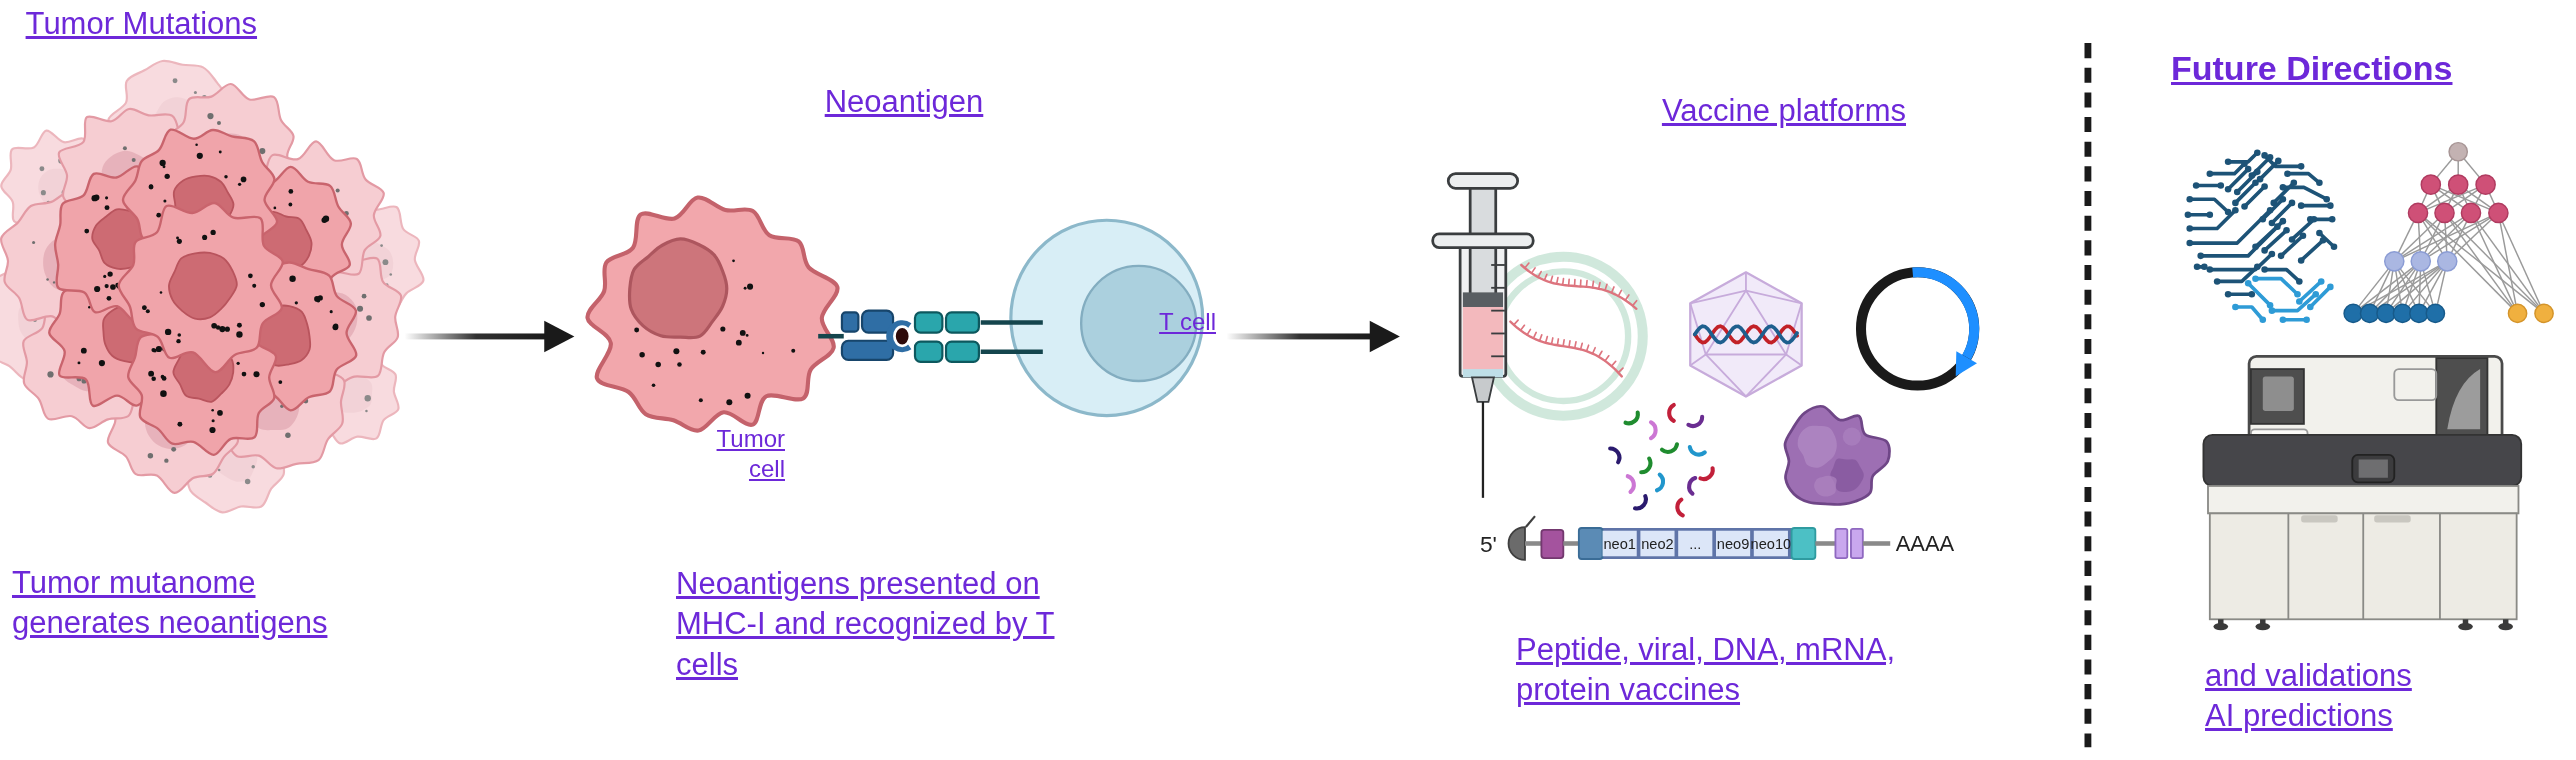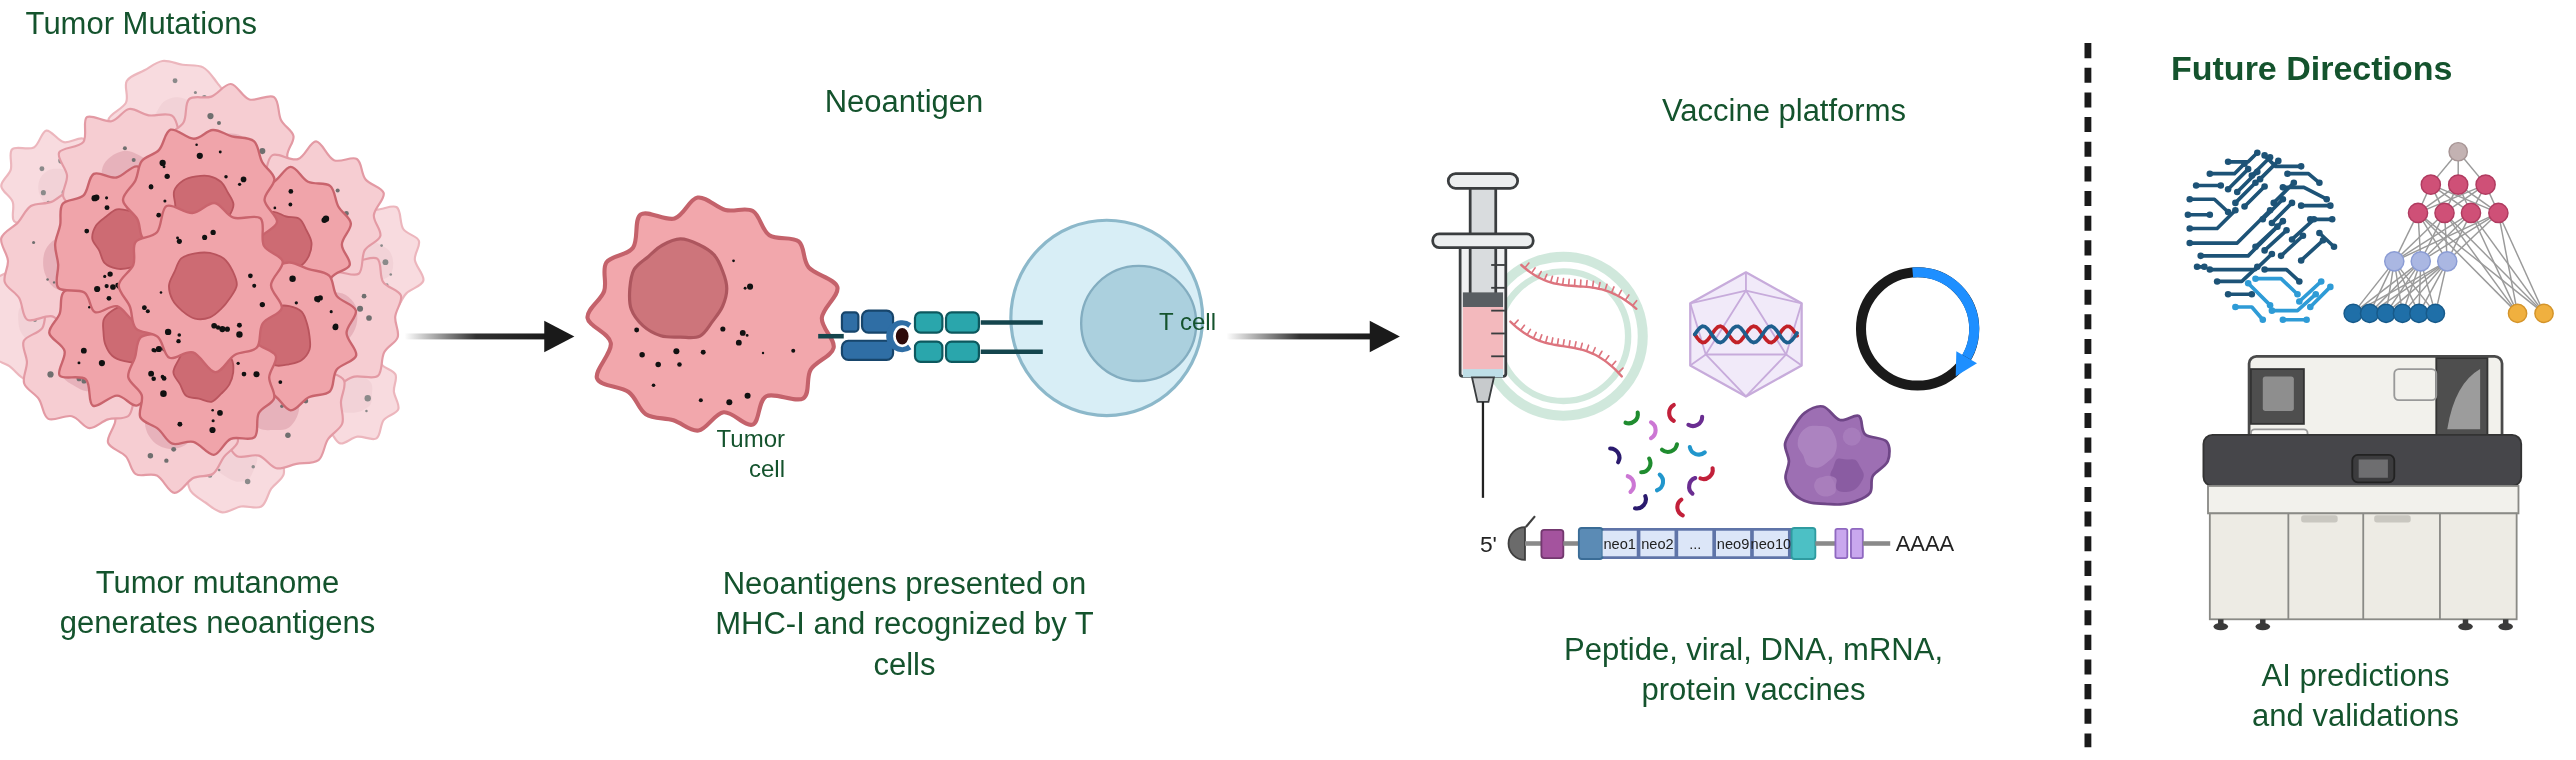--- a/index.html
+++ b/index.html
@@ -1,23 +1,23 @@
 <!DOCTYPE html>
 <html style="font-size:14.6px"><head>
 <meta charset="utf-8">
 <style>
   html,body{margin:0;padding:0;background:#fff;}
   #stage{position:relative;width:2576px;height:761px;background:#ffffff;overflow:hidden;
          font-family:"Liberation Sans",sans-serif;color:#1a1a1a;}
   #art{position:absolute;left:0;top:0;width:2576px;height:761px;}
-  .txt{position:absolute;color:#14532d;}
+  .txt{position:absolute;color:#6d28d9;text-decoration:underline;}
   .title{font-size:31px;}
   .title-c{font-size:31px;text-align:center;line-height:1.32;}
   .title-b{font-size:34px;font-weight:bold;}
-  .caption{font-size:31px;text-align:center;line-height:1.30;}
+  .caption{font-size:31px;line-height:1.30;}
   .cell-label{font-size:24px;text-align:right;line-height:1.26;}
   svg text{font-family:"Liberation Sans",sans-serif;}
 </style>
 </head>
 <body>
 
 <div id="stage">
   <svg id="art" viewBox="0 0 2821 833">
       <g>
         <path d="M309.3,499.2C309.0,506.1 312.5,513.6 310.5,519.6C308.4,525.6 301.1,529.2 297.0,535.0C293.0,540.8 291.7,551.2 286.2,554.5C280.7,557.7 271.2,553.4 264.0,554.5C256.9,555.5 249.9,561.6 243.4,560.9C236.9,560.2 230.7,554.0 224.9,550.1C219.1,546.1 212.5,542.7 208.8,537.3C205.1,532.0 205.9,524.2 202.9,517.9C199.9,511.5 190.7,505.5 190.6,499.2C190.5,492.9 199.4,486.8 202.2,480.2C205.0,473.7 203.0,464.1 207.4,459.8C211.9,455.6 222.8,459.2 228.7,454.9C234.6,450.6 237.0,435.3 242.8,434.0C248.6,432.7 256.5,445.0 263.5,447.2C270.4,449.3 278.6,444.5 284.4,447.0C290.2,449.6 293.5,457.2 298.1,462.4C302.7,467.6 310.1,472.0 312.0,478.2C313.9,484.3 309.5,492.3 309.3,499.2Z" fill="#f8dade" stroke="#ecb3ba" stroke-width="2.4" opacity="0.95"></path>
@@ -758,17 +758,17 @@
   <div class="txt title-c" style="left:1541px;top:91px;width:365px;text-align:right;">Vaccine platforms</div>
 
   <div class="txt caption" style="left:1516px;top:630px;width:475px;">
     <div>Peptide, viral, DNA, mRNA,</div>
     <div>protein vaccines</div>
   </div>
 
   <div class="txt title-b" style="left:2171px;top:49px;width:365px;">Future Directions</div>
 
   <div class="txt caption" style="left:2205px;top:656px;width:301px;">
+    <div>and validations</div>
     <div>AI predictions</div>
-    <div>and validations</div>
   </div>
 </div>
 
 
 </body></html>

